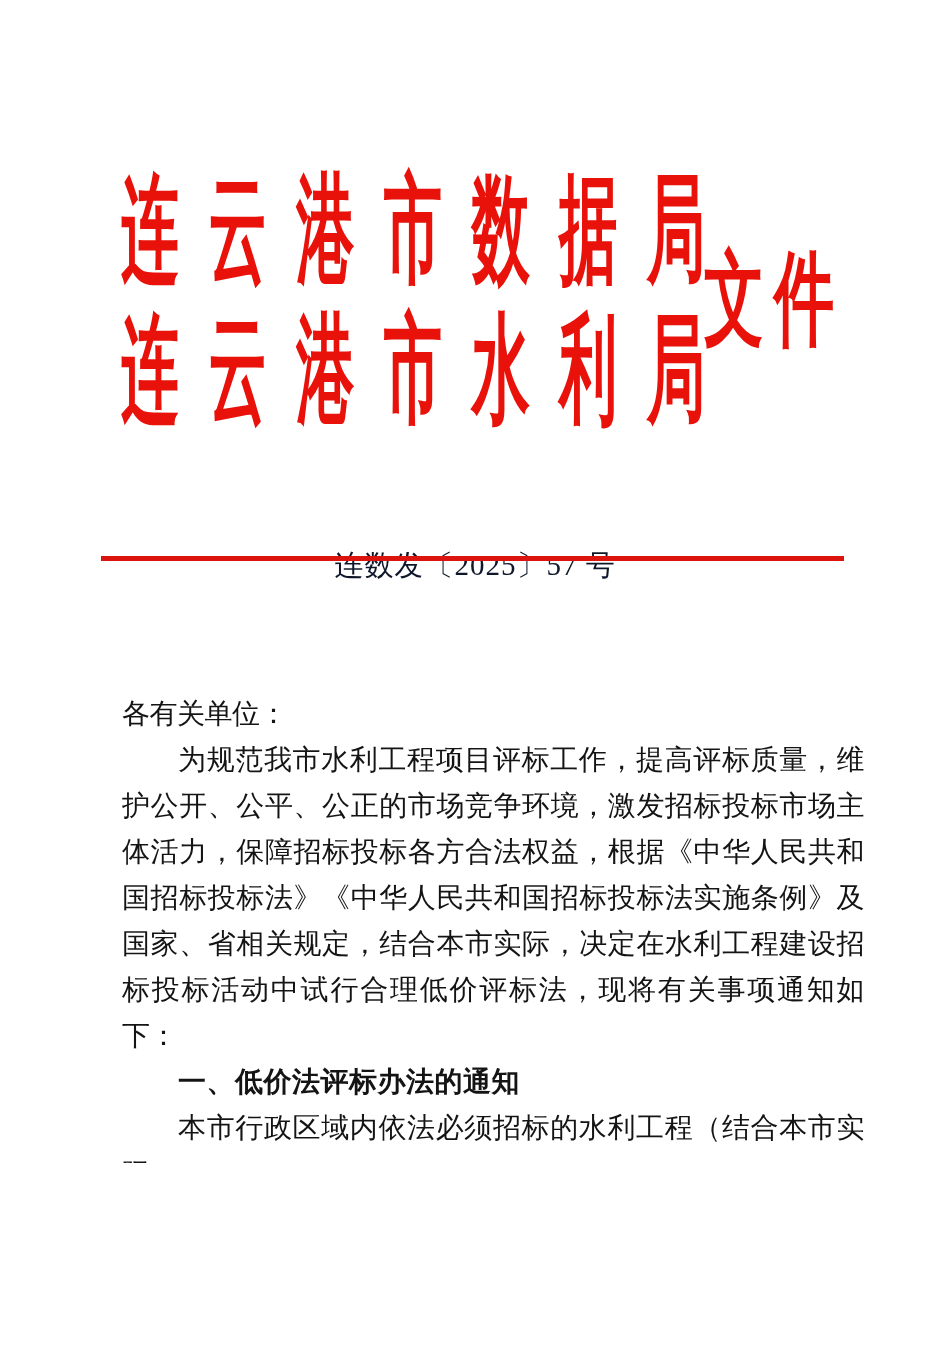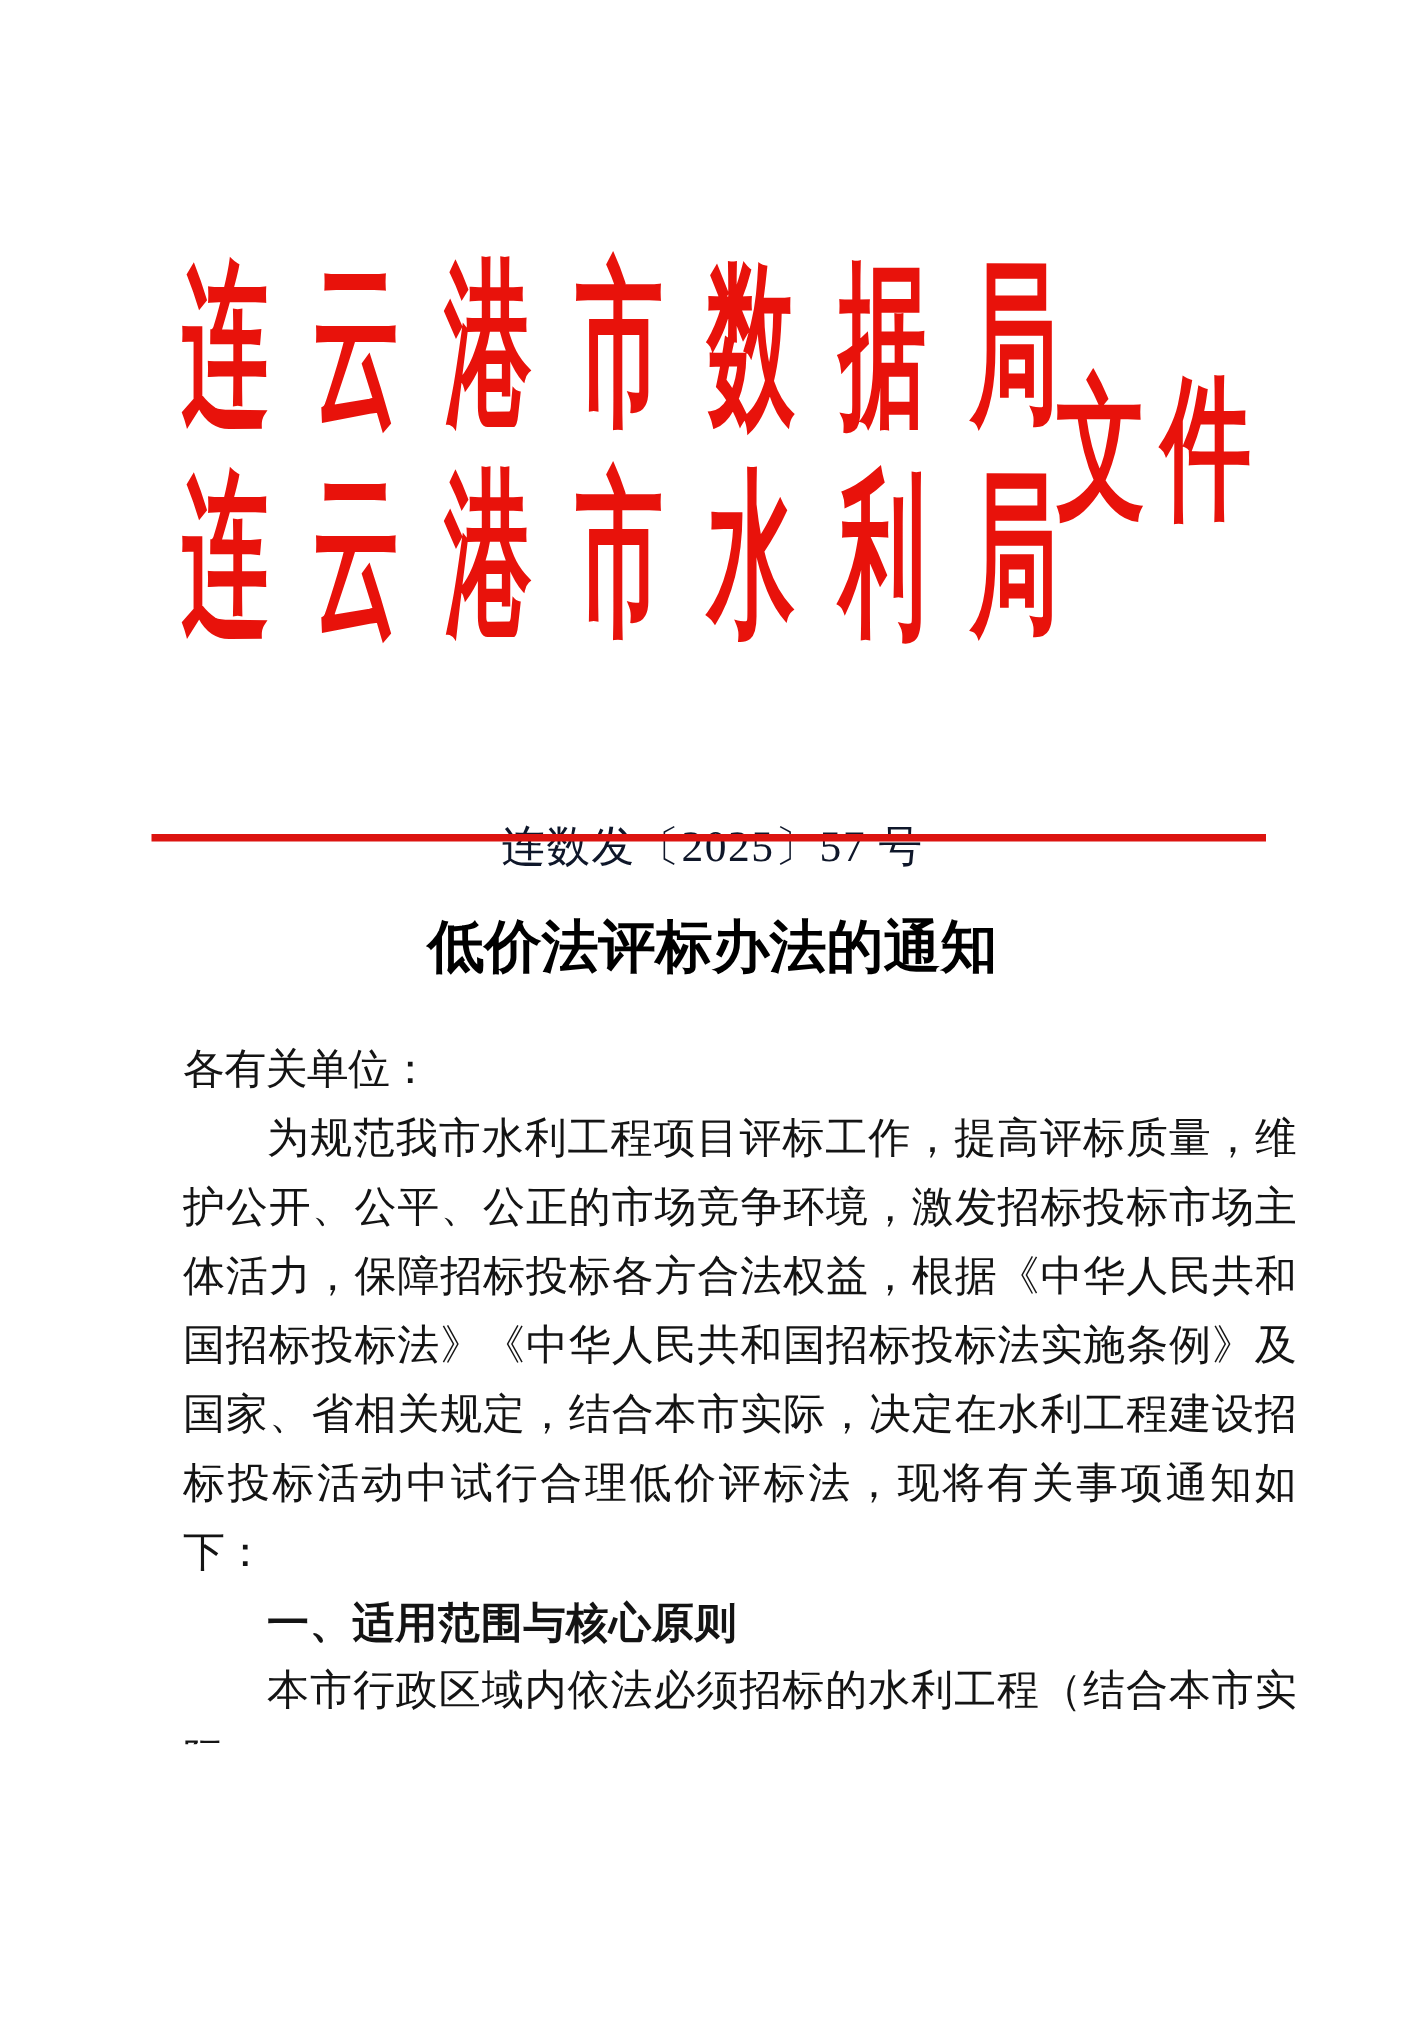--- a/index.html
+++ b/index.html
@@ -134,25 +134,24 @@
 
   <div class="agency-line agency-line-2">连云港市水利局</div>
 
   <div class="doc-type">文件</div>
 
   <div class="doc-number">连数发〔2025〕57 号</div>
 
   <div class="red-rule"></div>
 
   <div class="doc-title">
-    <div>低价法评标办法的通知</div>
   </div>
 
   <div class="doc-body">
     <p class="salutation">各有关单位：</p>
     <p class="indent">为规范我市水利工程项目评标工作，提高评标质量，维护公开、公平、公正的市场竞争环境，激发招标投标市场主体活力，保障招标投标各方合法权益，根据《中华人民共和国招标投标法》《中华人民共和国招标投标法实施条例》及国家、省相关规定，结合本市实际，决定在水利工程建设招标投标活动中试行合理低价评标法，现将有关事项通知如下：</p>
-    <p class="section-heading">一、适用范围与核心原则</p>
+    <p class="section-heading">一、低价法评标办法的通知</p>
     <p class="indent">本市行政区域内依法必须招标的水利工程（结合本市实际、</p>
   </div>
 
   <div class="page-number">— 1 —</div>
 
 </div>
 
 </body></html>

